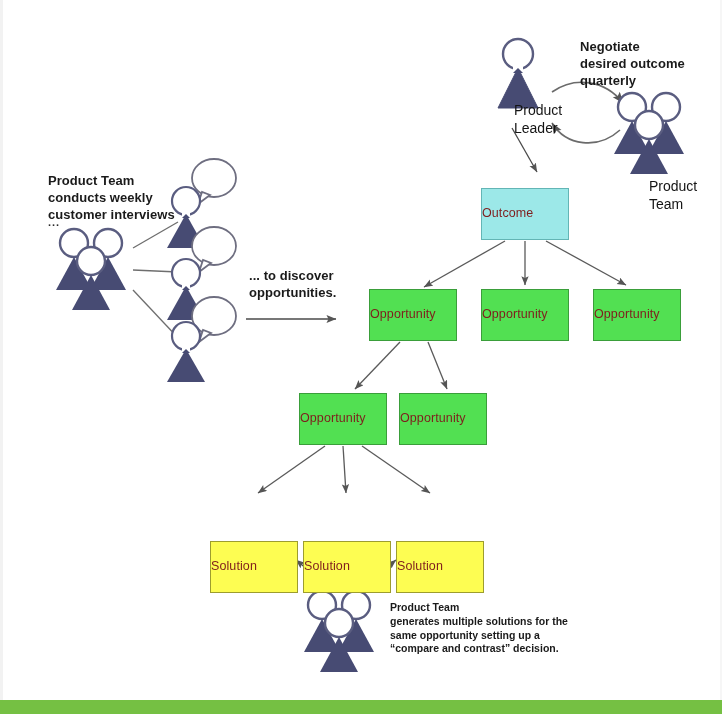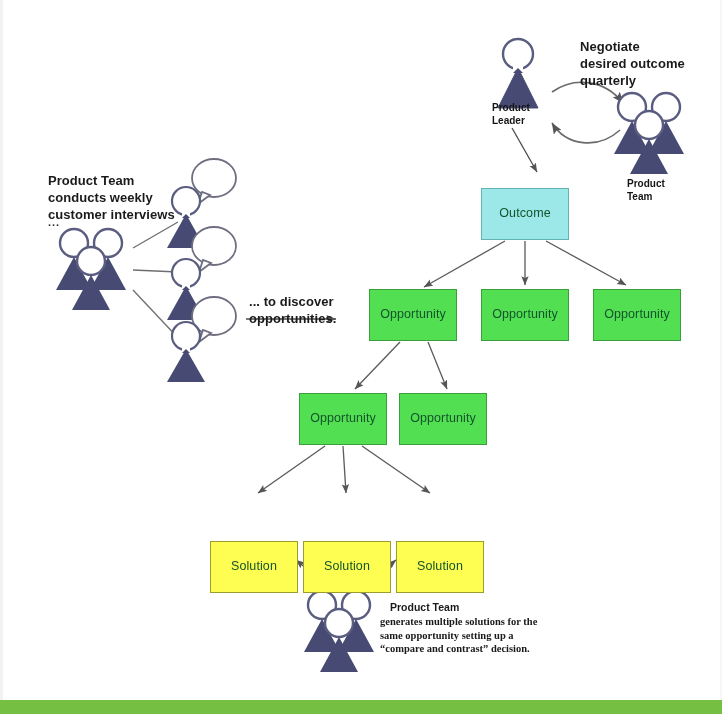--- a/index.html
+++ b/index.html
@@ -40,23 +40,22 @@
     width: 722px;
     height: 14px;
     background: #75c043;
   }
   
   .node {
     position: absolute;
     box-sizing: border-box;
     display: flex;
     align-items: center;
-    justify-content: center;
     font-size: 12.5px;
-    color: #14532d;
+    color: #7f1d1d;
     letter-spacing: .1px;
     text-align: center;
     line-height: 1.1;
   }
   .node-outcome {
     background: #9ce8e8;
     border: 1.3px solid #63b5b5;
   }
   .node-opportunity {
     background: #52e052;
@@ -80,25 +79,26 @@
   .note-sm {
     position: absolute;
     font-size: 10.5px;
     font-weight: bold;
     color: #1a1a1a;
     line-height: 1.3;
     white-space: pre-line;
   }
   .label-fig {
     position: absolute;
-    font-size: 10px;
-    font-weight: bold;
+    font-size: 14px;
+    font-weight: normal;
     color: #141414;
     line-height: 1.3;
     white-space: pre-line;
+    margin-left: 22px;
   }
   .note-dots {
     position: absolute;
     font-size: 11px;
     font-weight: bold;
     color: #2a2a2a;
     letter-spacing: 1px;
   }
 </style>
 </head>
@@ -269,22 +269,22 @@
 
   <div class="label-fig" style="left:627px; top:177px;">Product
 Team</div>
 
   <div class="note" style="left:48px; top:172px;">Product Team
 conducts weekly
 customer interviews</div>
 
   <div class="note-dots" style="left:48px; top:216px;">...</div>
 
-  <div class="note" style="left:249px; top:293px;">... to discover
+  <div class="note" style="left:249px; top:267px;">... to discover
 opportunities.</div>
 
   <div class="note-sm" style="left:390px; top:601px;">Product Team</div>
-  <div class="note-sm" style="left:380px; top:615px;font-family:Liberation Serif, serif;">generates multiple solutions for the
+  <div class="note-sm" style="left:390px; top:615px;">generates multiple solutions for the
 same opportunity setting up a
 “compare and contrast” decision.</div>
 
   <div class="bottom-bar"></div>
 </div>
 
 </body></html>

